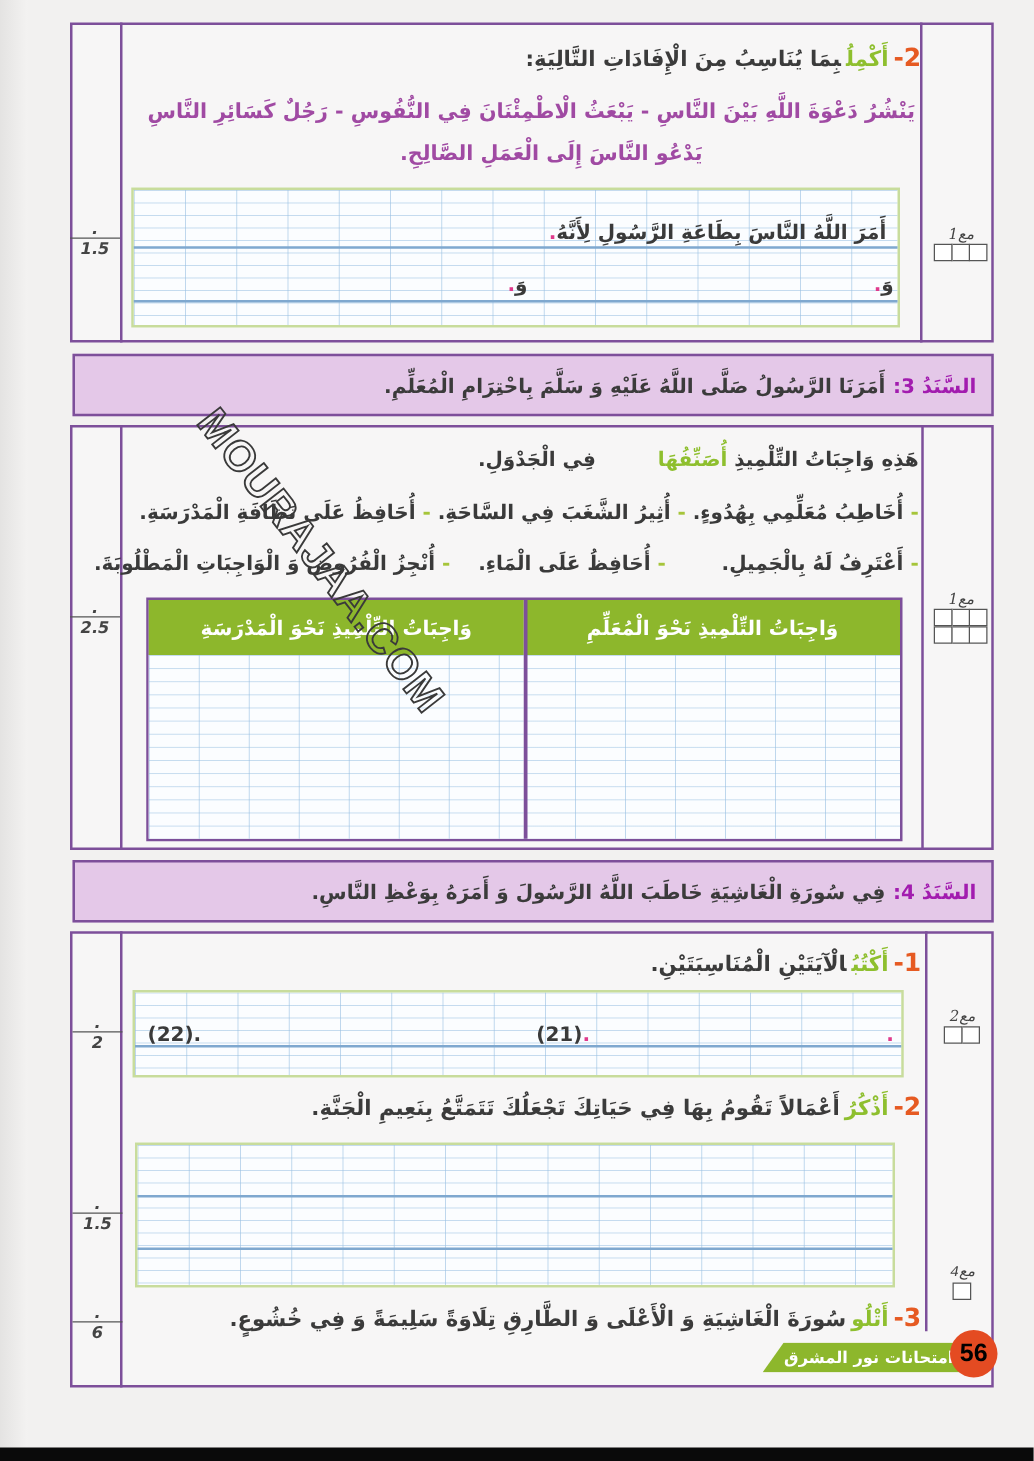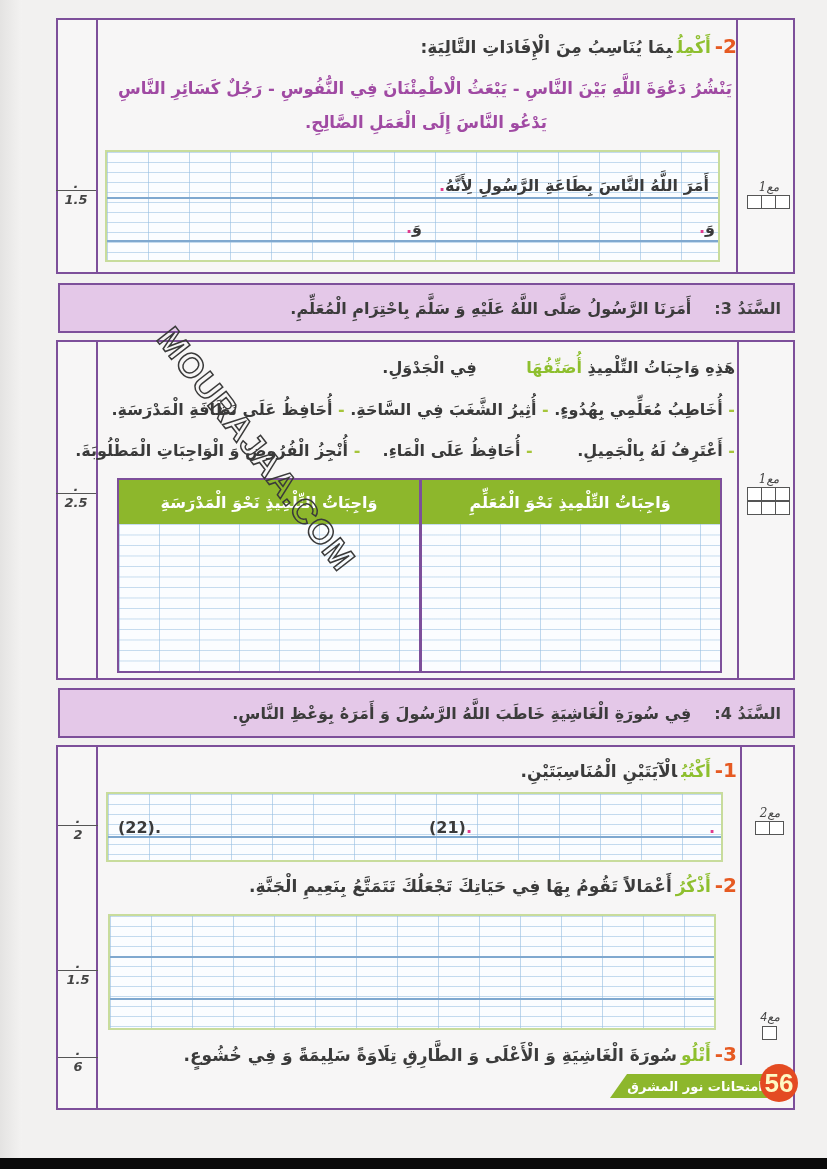--- a/index.html
+++ b/index.html
@@ -10,21 +10,21 @@
     color:#3a3a3a;
   }
   .page-left-shade { position:absolute; left:0; top:0; width:22px; height:1160px; background:linear-gradient(to right,#e4e3e2,#f3f2f1); }
   .bottom-bar { position:absolute; left:0; top:1158px; width:827px; height:11px; background:#0a0a0a; }
 
   .box { position:absolute; border:2.5px solid #7d4f9a; box-sizing:border-box; background:#f7f6f6; }
   .col-left { position:absolute; border-left:2.5px solid #7d4f9a; }
 
   .banner { position:absolute; background:#e4c8e8; border:2.5px solid #7d4f9a; box-sizing:border-box;
             display:flex; align-items:center; padding-right:12px; font-size:16px; font-weight:bold; color:#3b3b3b; }
-  .banner .tag { color:#404040; margin-left:23px; }
+  .banner .tag { color:#a21caf; margin-left:6px; }
 
   .q { position:absolute; right:90px; font-size:17px; font-weight:bold; color:#3b3b3b; white-space:nowrap; }
   .q .num { color:#e65a22; font-size:20px; margin-left:4px; }
   .q .verb { color:#8ebf2e; margin-left:4px; }
 
   .purple-text { position:absolute; color:#a04aa3; font-size:16.5px; font-weight:bold; text-align:center; white-space:nowrap; }
 
   .grid {
     position:absolute; box-sizing:border-box; border:2px solid #c8dc9c;
     background-color:#fbfdff;
@@ -62,36 +62,36 @@
   .table .divider { position:absolute; top:0; bottom:0; width:2.5px; background:#7d4f9a; left:300px; }
 
   .watermark { position:absolute; left:180px; top:320px; font-size:34px; font-weight:bold; font-family:"Liberation Sans", sans-serif;
                color:transparent; -webkit-text-stroke:1.5px #3a3a3a; transform:rotate(52deg); transform-origin:left top; white-space:nowrap; letter-spacing:1px; direction:ltr; }
 
   .badge { position:absolute; left:610px; top:1064px; width:200px; height:36px; }
   .badge .ribbon { position:absolute; left:0; top:10px; width:170px; height:24px; background:#8db72c; color:#fff;
                    clip-path:polygon(10% 0,100% 0,100% 100%,0 100%); font-size:13px; font-weight:bold;
                    display:flex; align-items:center; justify-content:center; }
   .badge .circle { position:absolute; right:12px; top:0; width:38px; height:38px; border-radius:50%; background:#e44b22;
-                   color:#fef9c3; font-size:26px; font-weight:bold; display:flex; align-items:center; justify-content:center; font-family:"Liberation Sans", sans-serif; }
+                   color:#000000; font-size:20px; font-weight:bold; display:flex; align-items:center; justify-content:center; font-family:"Liberation Sans", sans-serif; }
 </style>
 </head>
 <body>
 
 <div class="page-left-shade"></div>
 
 <div class="box" style="left:56px; top:18px; width:739px; height:256px;"></div>
 <div class="col-left" style="left:96px; top:18px; height:256px;"></div>
 <div class="col-left" style="left:736px; top:18px; height:256px;"></div>
 
 <div class="q" style="top:34px;">
   <span class="num">2-</span><span class="verb">أَكْمِلُ</span><span>بِمَا يُنَاسِبُ مِنَ الْإِفَادَاتِ التَّالِيَةِ:</span>
 </div>
 <div class="purple-text" style="right:95px; top:79px;">يَنْشُرُ دَعْوَةَ اللَّهِ بَيْنَ النَّاسِ - يَبْعَثُ الْاطْمِئْنَانَ فِي النُّفُوسِ - رَجُلٌ كَسَائِرِ النَّاسِ</div>
-<div class="purple-text" style="right:280px; top:113px;">يَدْعُو النَّاسَ إِلَى الْعَمَلِ الصَّالِحِ.</div>
+<div class="purple-text" style="right:265px; top:113px;">يَدْعُو النَّاسَ إِلَى الْعَمَلِ الصَّالِحِ.</div>
 
 <div class="grid" style="left:105px; top:150px; width:615px; height:112px;">
   <div class="bold-line" style="top:45px;"></div>
   <div class="bold-line" style="top:88px;"></div>
 </div>
 <div class="fill-text" style="right:118px; top:176px;">
   <span>أَمَرَ اللَّهُ النَّاسَ بِطَاعَةِ الرَّسُولِ لِأَنَّهُ</span><span class="pinkdot">.</span>
 </div>
 <div class="fill-text" style="right:112px; top:218px;"><span>وَ</span><span class="pinkdot">.</span></div>
 <div class="fill-text" style="right:405px; top:218px;"><span>وَ</span><span class="pinkdot">.</span></div>

